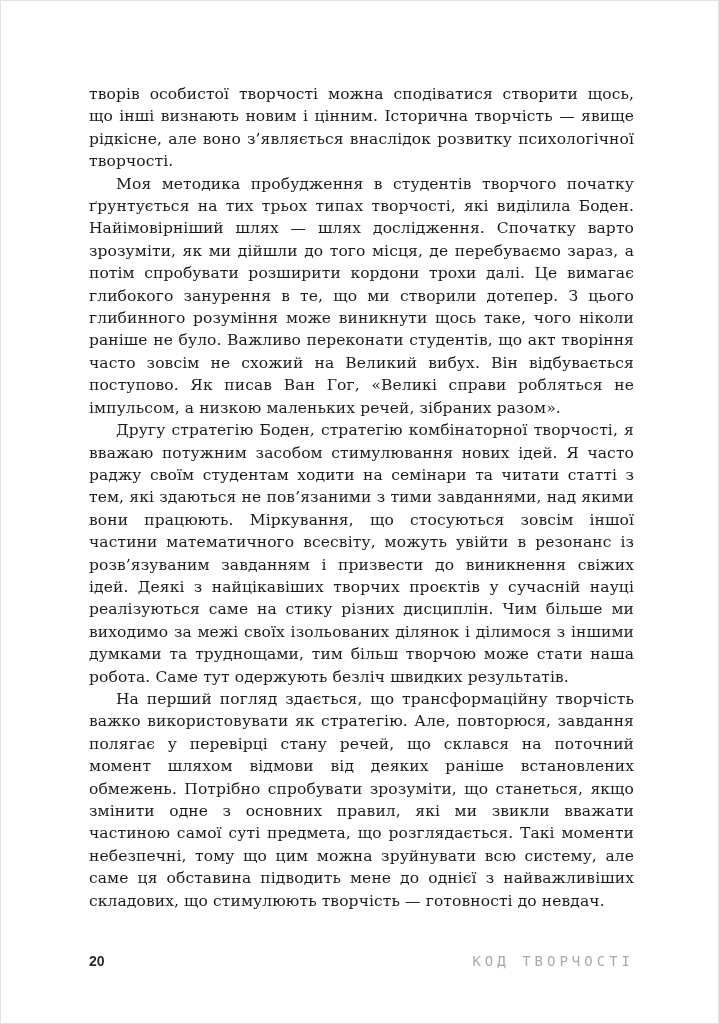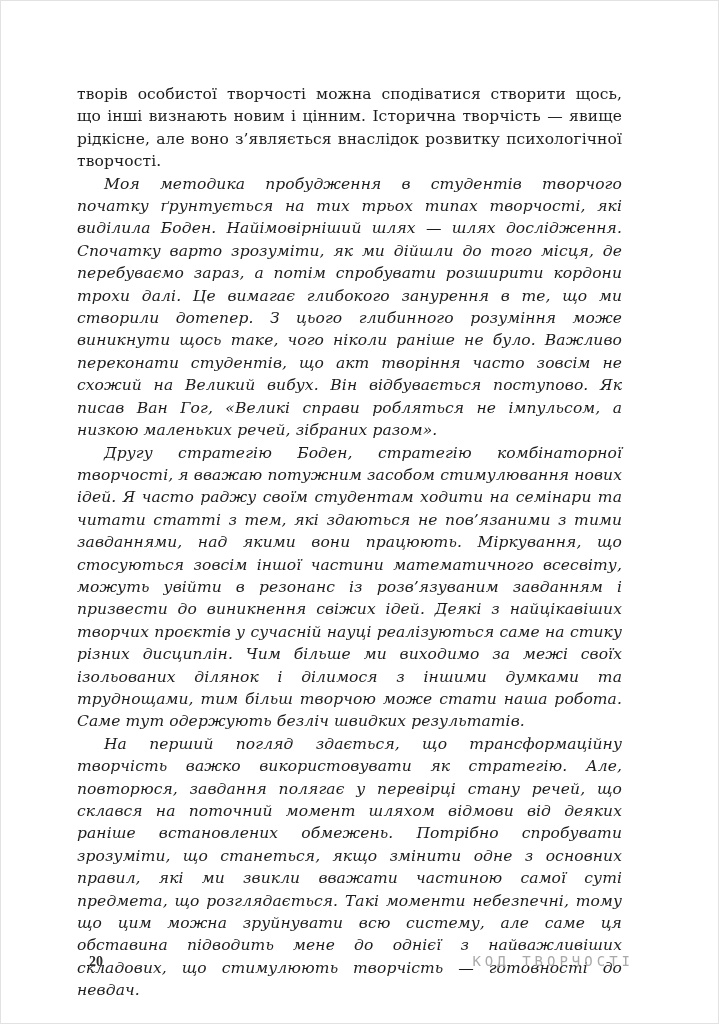--- a/index.html
+++ b/index.html
@@ -12,48 +12,47 @@
     width: 719px;
     height: 1024px;
     background: #ffffff;
     box-sizing: border-box;
     border: 1px solid #e2e2e2;
     overflow: hidden;
     font-family: "DejaVu Serif", "Liberation Serif", serif;
   }
   .text-block {
     position: absolute;
-    left: 76px;
+    left: 88px;
     top: 82px;
     width: 545px;
     color: #1c1c1c;
     font-size: 15.5px;
     line-height: 22.4px;
     text-align: justify;
     letter-spacing: 0.1px;
   }
   .text-block p {
     margin: 0;
     padding: 0;
   }
   .text-block p.indent {
     text-indent: 27px;
-    font-style: italic;
   }
   .page-footer {
     position: absolute;
     left: 88px;
     width: 545px;
     top: 952px;
     display: flex;
     justify-content: space-between;
     align-items: baseline;
   }
   .page-number {
-    font-family: Liberation Serif, serif;
+    font-family: Liberation Sans, sans-serif;
     font-size: 14px;
     color: #2a2a2a;
     font-weight: bold;
   }
   .running-title {
     font-family: "DejaVu Sans Mono", "Liberation Mono", monospace;
     font-size: 14px;
     letter-spacing: 4px;
     color: #a9a9a9;
     text-transform: uppercase;

